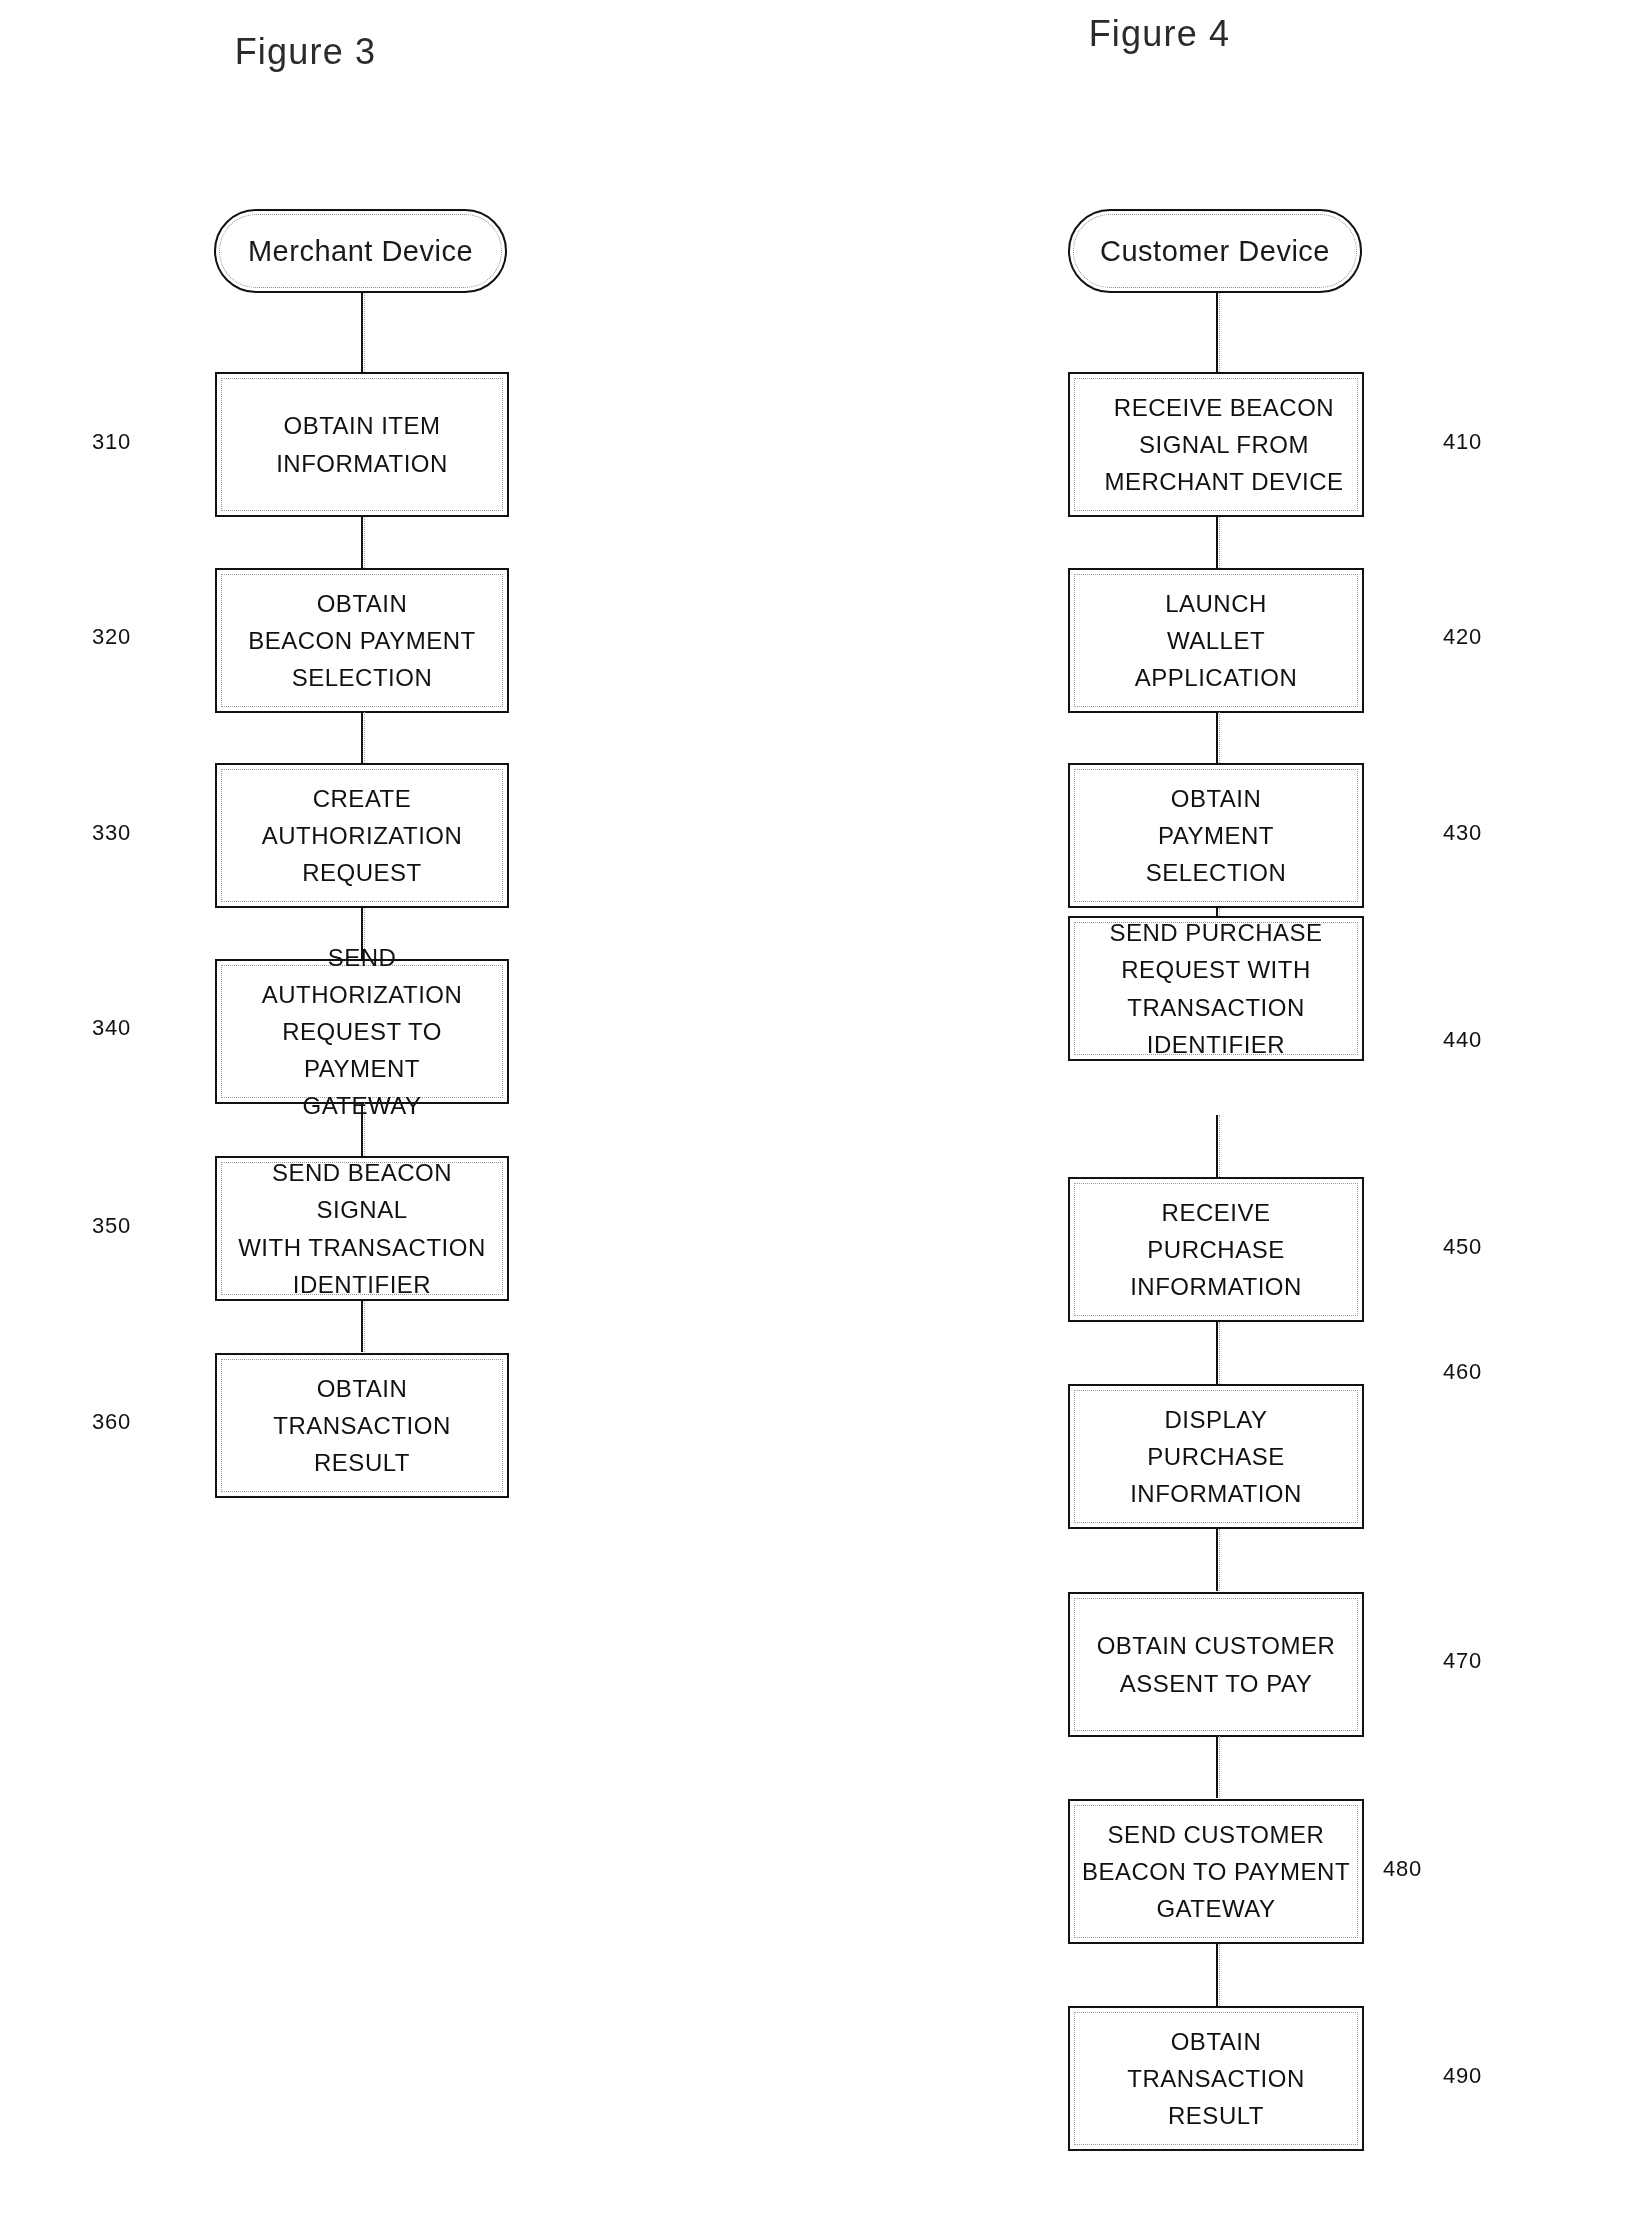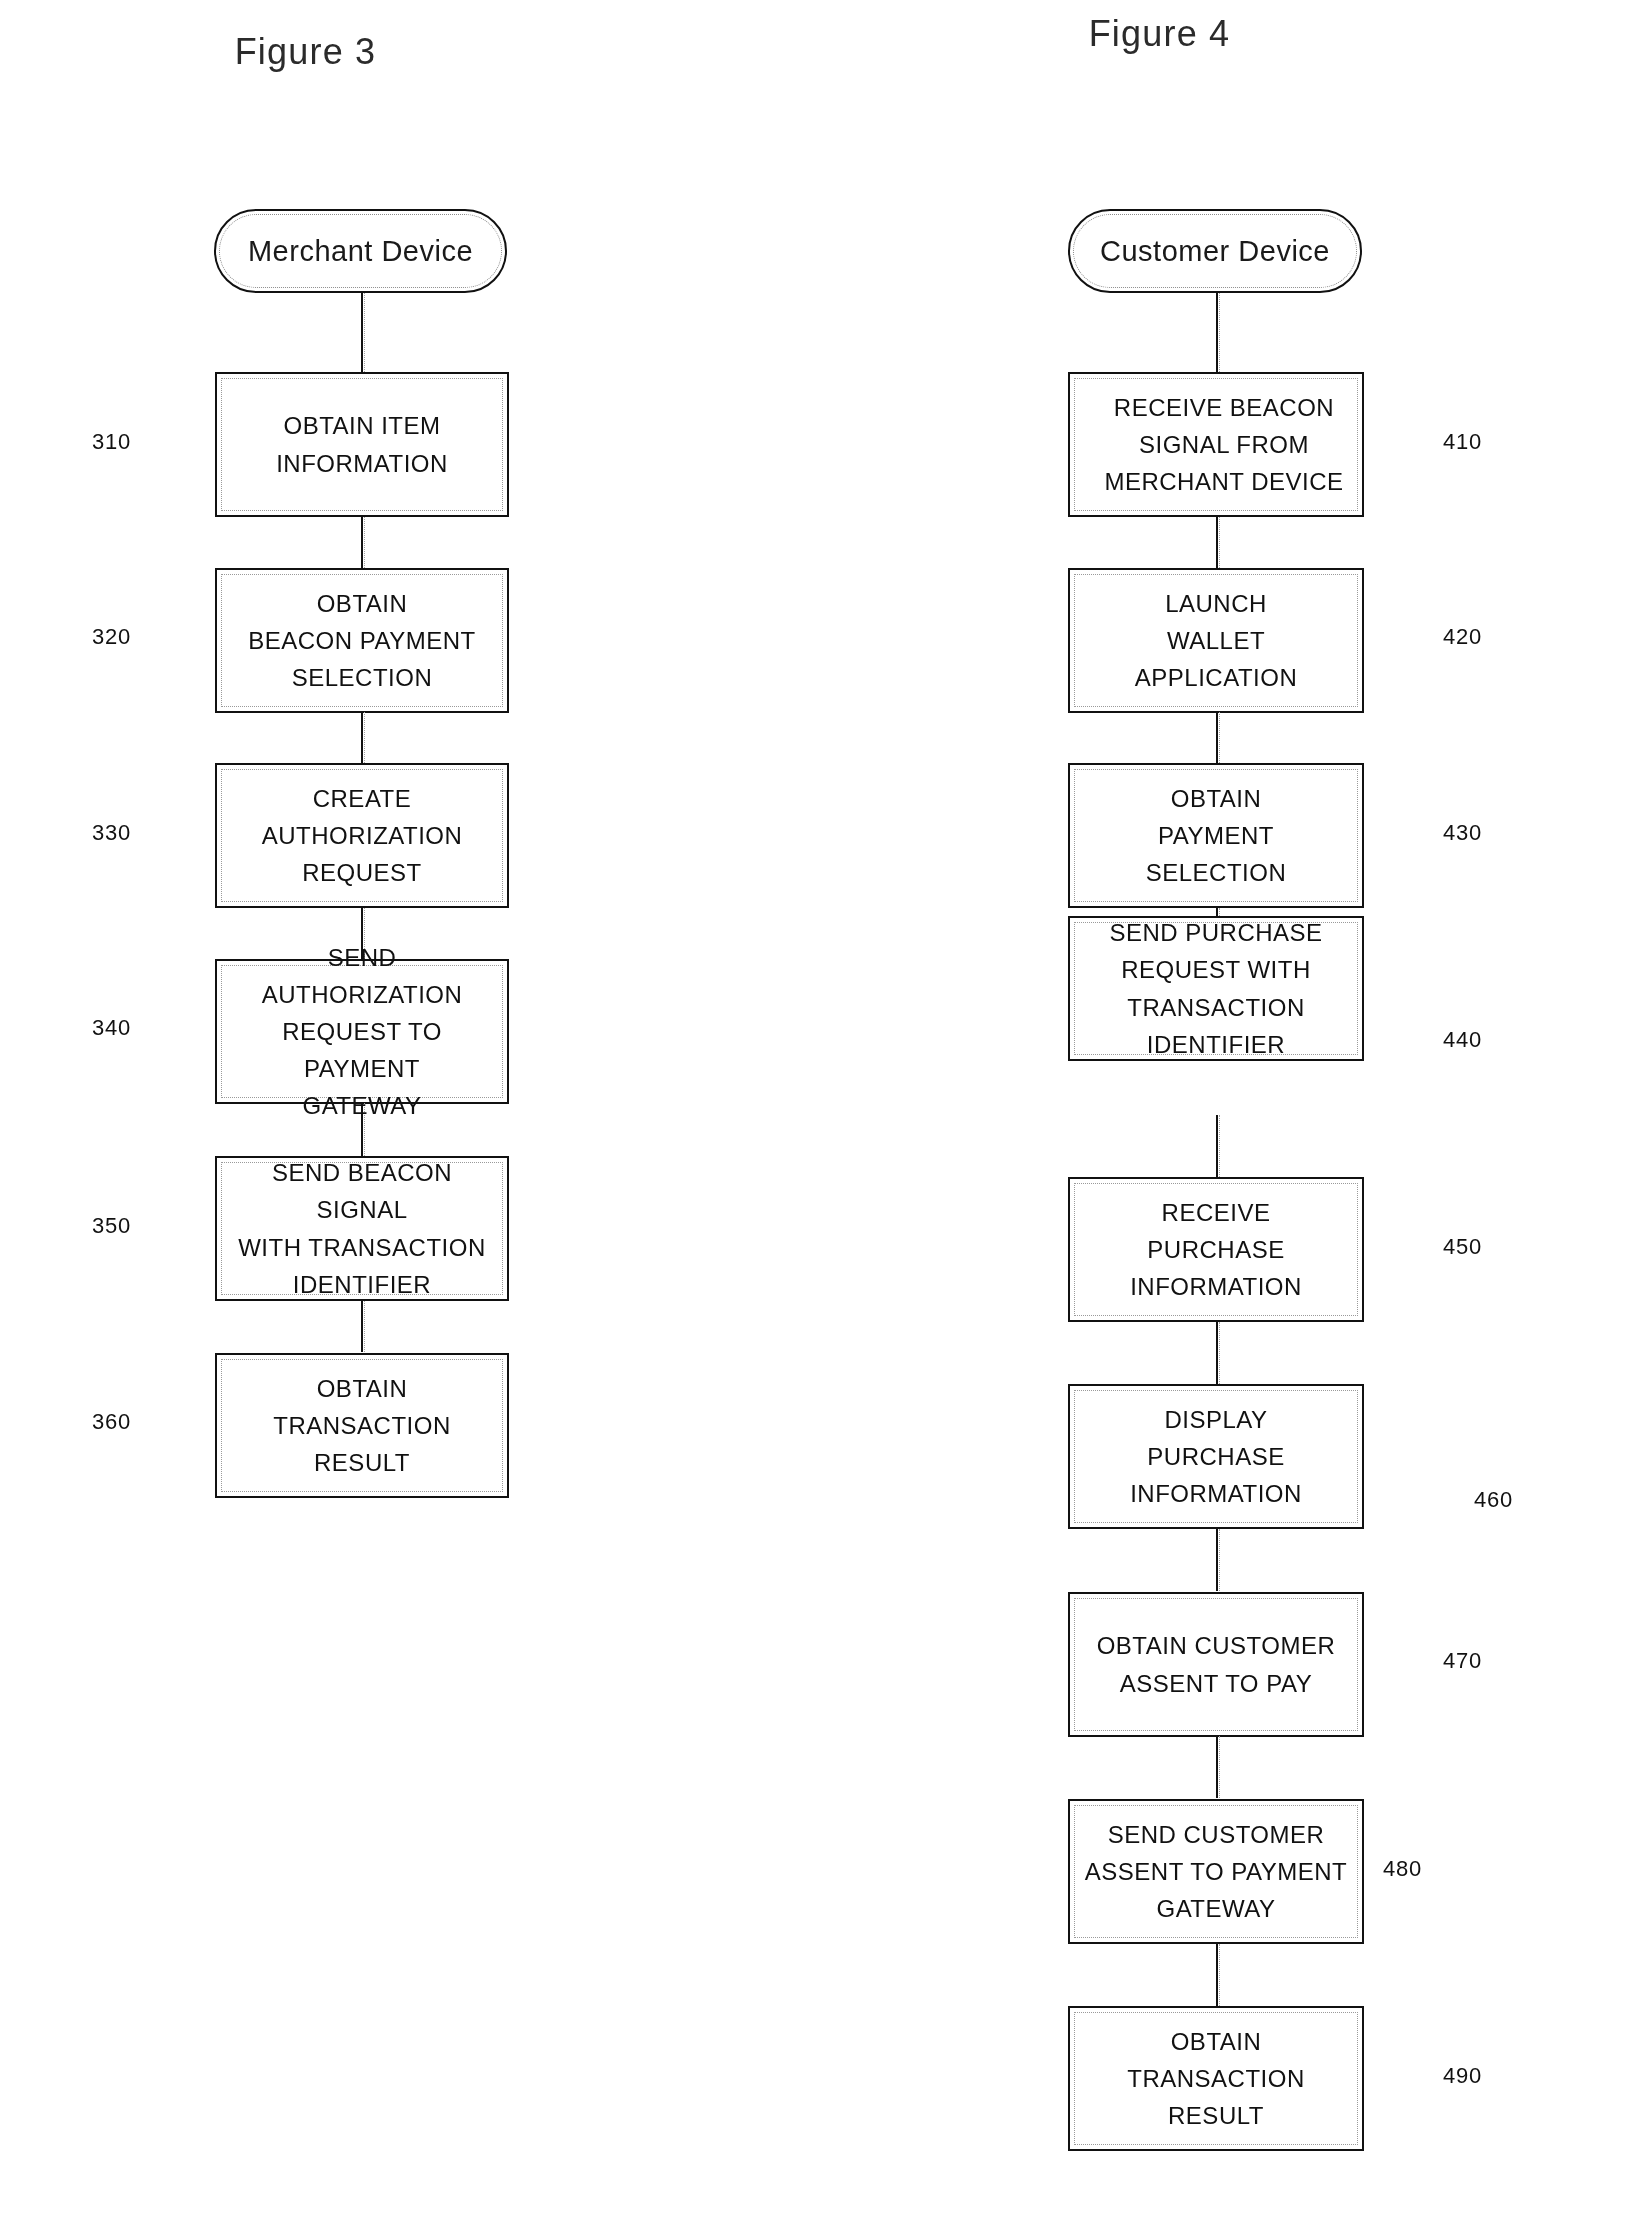--- a/index.html
+++ b/index.html
@@ -212,31 +212,31 @@
 PURCHASE
 INFORMATION</div>
     </div>
     <div class="refnum" style="left: 1443px; top: 1234px;">450</div>
     <div class="conn" style="left: 1216px; top: 1322px; height: 62px;"></div>
     <div class="pbox" style="left: 1068px; top: 1384px; width: 296px; height: 145px;">
       <div class="pbox-label">DISPLAY
 PURCHASE
 INFORMATION</div>
     </div>
-    <div class="refnum" style="left: 1443px; top: 1487px; margin-left: 31px;">460</div>
+    <div class="refnum" style="left: 1443px; top: 1359px;">460</div>
     <div class="conn" style="left: 1216px; top: 1529px; height: 62px;"></div>
     <div class="pbox" style="left: 1068px; top: 1592px; width: 296px; height: 145px;">
       <div class="pbox-label">OBTAIN CUSTOMER
 ASSENT TO PAY</div>
     </div>
     <div class="refnum" style="left: 1443px; top: 1648px;">470</div>
     <div class="conn" style="left: 1216px; top: 1736px; height: 62px;"></div>
     <div class="pbox" style="left: 1068px; top: 1799px; width: 296px; height: 145px;">
       <div class="pbox-label">SEND CUSTOMER
-ASSENT TO PAYMENT
+BEACON TO PAYMENT
 GATEWAY</div>
     </div>
     <div class="refnum" style="left: 1363px; top: 1856px; margin-left: 20px;">480</div>
     <div class="conn" style="left: 1216px; top: 1944px; height: 62px;"></div>
     <div class="pbox" style="left: 1068px; top: 2006px; width: 296px; height: 145px;">
       <div class="pbox-label">OBTAIN
 TRANSACTION
 RESULT</div>
     </div>
     <div class="refnum" style="left: 1443px; top: 2063px;">490</div>

